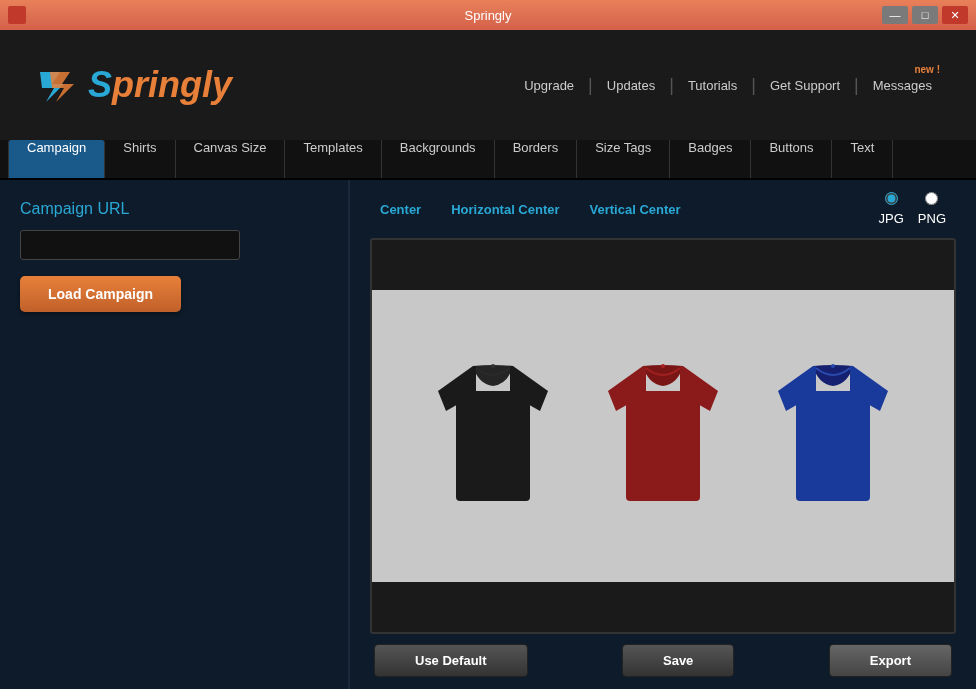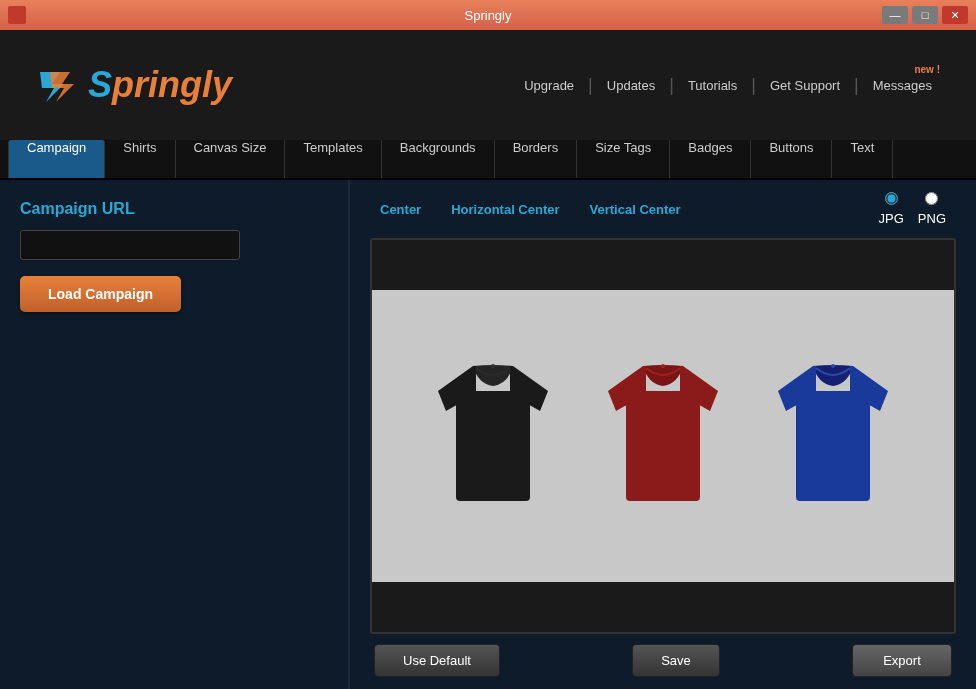--- a/index.html
+++ b/index.html
@@ -140,21 +140,21 @@
       width: 350px;
       background: #0d1b2a;
       padding: 20px 20px;
       border-right: 2px solid #1a2a3a;
       flex-shrink: 0;
     }
     .sidebar-label {
       color: #2aa8d5;
       font-size: 16px;
       margin-bottom: 12px;
-      font-weight: bold;
+      font-weight: normal;
     }
     .campaign-url-input {
       width: 220px;
       height: 30px;
       background: #111;
       border: 1px solid #444;
       border-radius: 3px;
       padding: 0 8px;
       color: #fff;
       font-size: 13px;
@@ -251,23 +251,24 @@
       display: flex;
       justify-content: space-between;
       margin-top: 10px;
       padding: 0 4px;
     }
     .footer-btn {
       background: linear-gradient(180deg, #555, #333);
       color: #fff;
       border: 1px solid #222;
       border-radius: 4px;
-      padding: 8px 28px;
-      font-size: 13px;
-      cursor: pointer;
+      padding: 8px 40px;
+      font-size: 13px;
+      cursor: pointer;
+      font-weight: bold;
     }
     .footer-btn-export {
       background: linear-gradient(180deg, #666, #444);
       min-width: 100px;
     }
   </style>
 </head>
 <body>
 
 <div class="title-bar">

